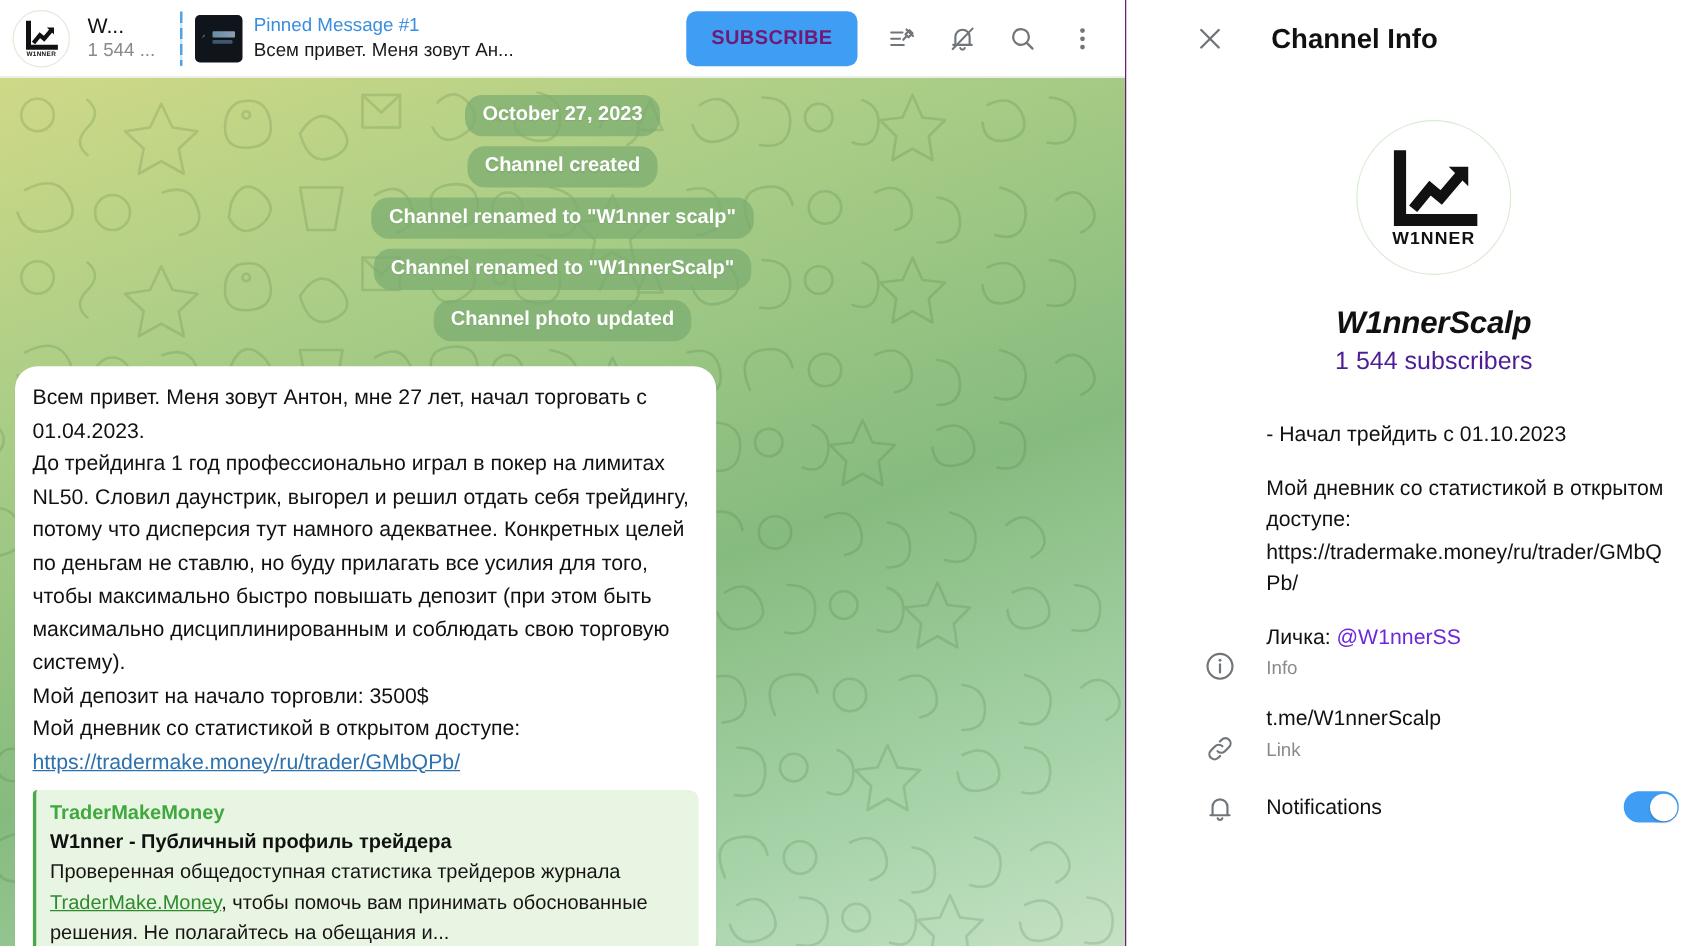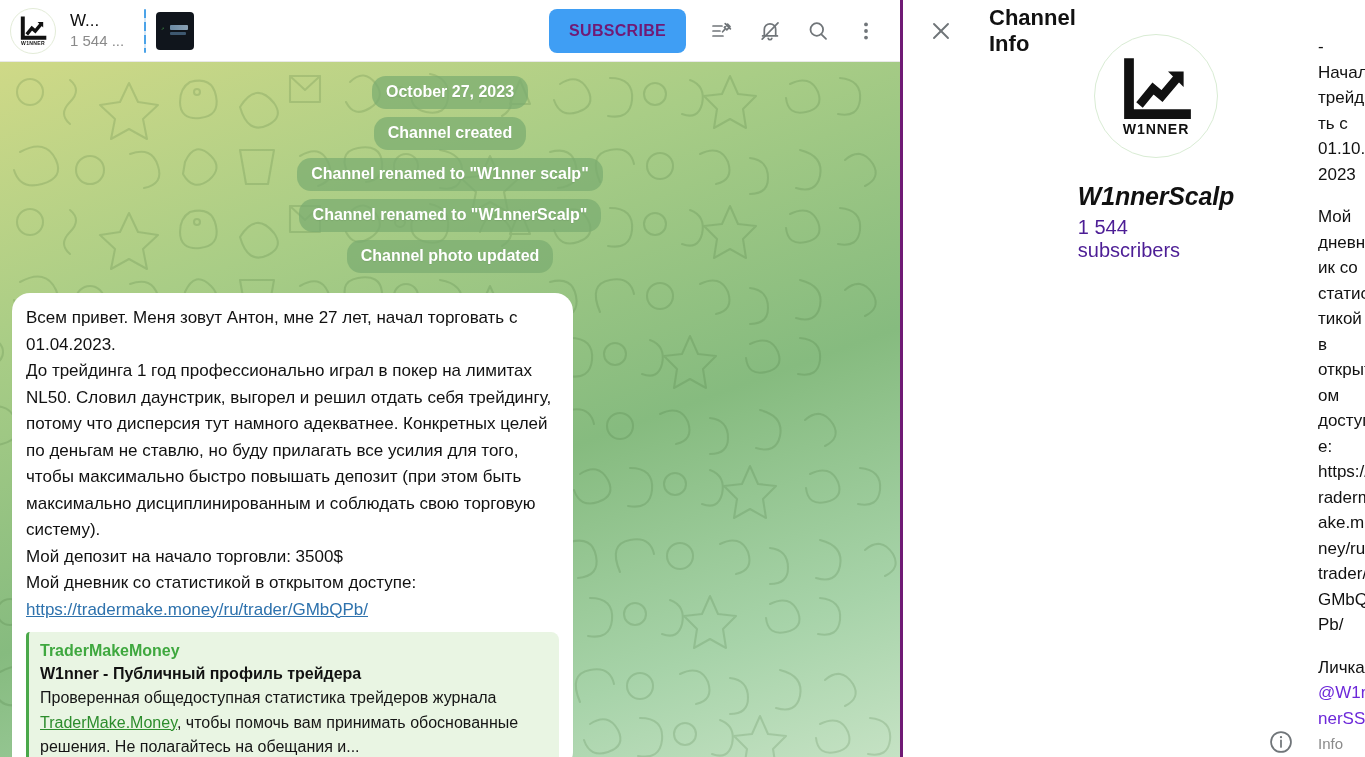--- a/index.html
+++ b/index.html
@@ -122,22 +122,22 @@
     padding: 7px 10px 10px 11px;
   }
   .wp-site { color: #3fa83f; font-weight: 700; font-size: 16px; line-height: 23px; }
   .wp-title { color: #111; font-weight: 700; font-size: 16px; line-height: 24px; }
   .wp-desc { color: #151515; font-size: 16px; line-height: 24.5px; }
   .wp-desc a { color: #2c8c2c; text-decoration: underline; }
 
   
   .info-col {
     width: 465px; height: 757px; background: #fff;
-    border-left: 3px solid #701a75;
-    display: flex; 
+    border-left: 1px solid #701a75;
+    display: flex; flex-direction: column; padding-left: 28px;
   }
   .info-header {
     height: 62px; min-height: 62px; display: flex; align-items: center;
     padding-left: 26px; gap: 36px;
   }
   .close-ico { width: 26px; height: 26px; color: #707579; cursor: pointer; display:flex; align-items:center; justify-content:center;}
   .info-title { font-size: 22px; font-weight: 700; color: #111; }
 
   .info-profile { display: flex; flex-direction: column; align-items: center; margin-top: 34px; }
   .big-avatar {
@@ -197,20 +197,24 @@
         <div class="hdr-sub">1 544 ...</div>
       </div>
 
       <div class="pin-divider"></div>
 
       <div class="pin-block">
         <div class="pin-thumb">
           <span class="tl">↗</span>
             <span class="tr"></span>
             <span class="tr2"></span>
+        </div>
+        <div class="pin-texts">
+          <div class="pin-title">Pinned Message #1</div>
+          <div class="pin-preview">Всем привет. Меня зовут Ан...</div>
         </div>
       </div>
 
       <div class="hdr-spacer"></div>
 
       <button class="subscribe-btn">SUBSCRIBE</button>
 
       <div class="hdr-icons">
 
         <div class="hdr-ico">
@@ -377,20 +381,21 @@
       </div>
 
       <div class="info-row">
         <div class="row-ico">
           <svg width="26" height="26" viewBox="0 0 24 24" fill="none" stroke="currentColor" stroke-width="1.6" stroke-linecap="round">
             <path d="M10.2 13.8 a3.8 3.8 0 0 0 5.4 0 l3.1-3.1 a3.8 3.8 0 0 0 -5.4-5.4 L11.9 6.7"></path>
             <path d="M13.8 10.2 a3.8 3.8 0 0 0 -5.4 0 l-3.1 3.1 a3.8 3.8 0 0 0 5.4 5.4 L12.1 17.3"></path>
           </svg>
         </div>
         <div class="row-body">
+          <div class="row-main">t.me/W1nnerScalp</div>
           <div class="row-sub">Link</div>
         </div>
       </div>
 
       <div class="info-row row-notif">
         <div class="row-ico">
           <svg width="26" height="26" viewBox="0 0 24 24" fill="none" stroke="currentColor" stroke-width="1.6" stroke-linecap="round">
             <path d="M6.5 16.4 V10.6 a5.5 5.5 0 0 1 11 0 v5.8"></path>
             <line x1="4.9" y1="16.8" x2="19.1" y2="16.8"></line>
             <path d="M10.3 19.1 a1.8 1.8 0 0 0 3.4 0"></path>

